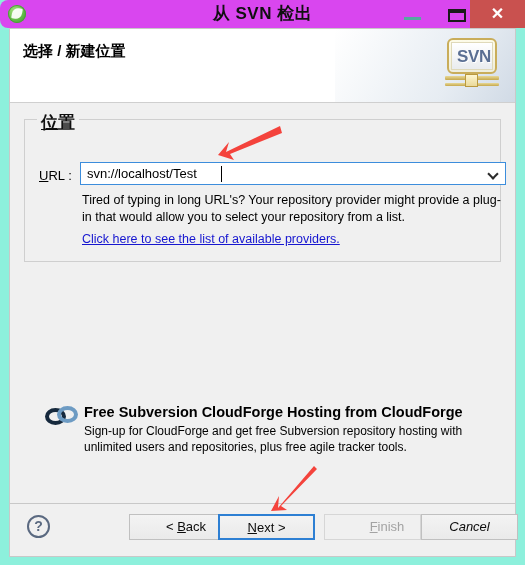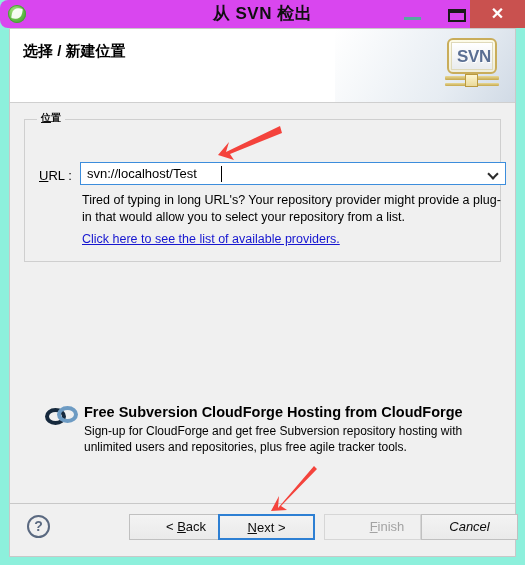--- a/index.html
+++ b/index.html
@@ -192,21 +192,21 @@
     left: 14px; top: 90px;
     width: 477px; height: 143px;
     border: 1px solid #cfcfcf;
     box-sizing: border-box;
   }
   .group-label {
     position: absolute;
     left: 12px; top: -9px;
     padding: 0 4px;
     background: #f0f0f0;
-    font-size: 10px;
+    font-size: 17px;
     color: #101010;
     font-weight: bold;
   }
   .group-label .acc { text-decoration: underline; }
 
   .url-label {
     position: absolute;
     left: 14px; top: 48px;
     font-size: 13px;
     color: #000000;

